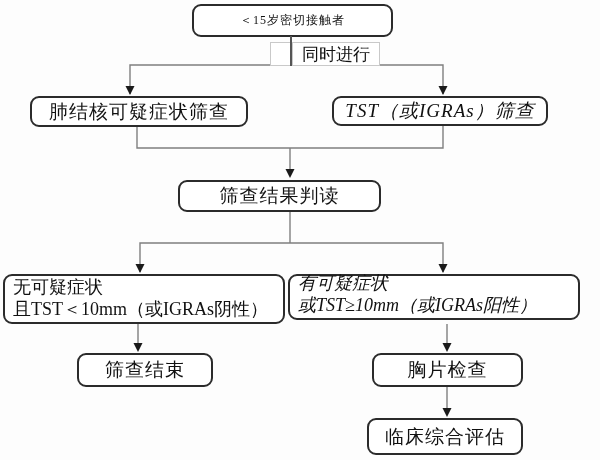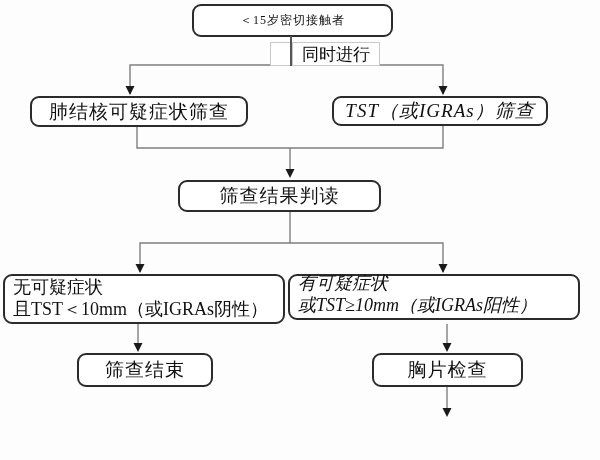--- a/index.html
+++ b/index.html
@@ -143,14 +143,15 @@
 
   <div class="node multiline" id="node-branch-pos">
     <span>有可疑症状</span>
     <span>或TST≥10mm（或IGRAs阳性）</span>
   </div>
 
   <div class="node" id="node-end">筛查结束</div>
 
   <div class="node" id="node-chest">胸片检查</div>
 
+  <div class="node" id="node-eval">临床综合评估</div>
 
 </div>
 
 </body></html>

